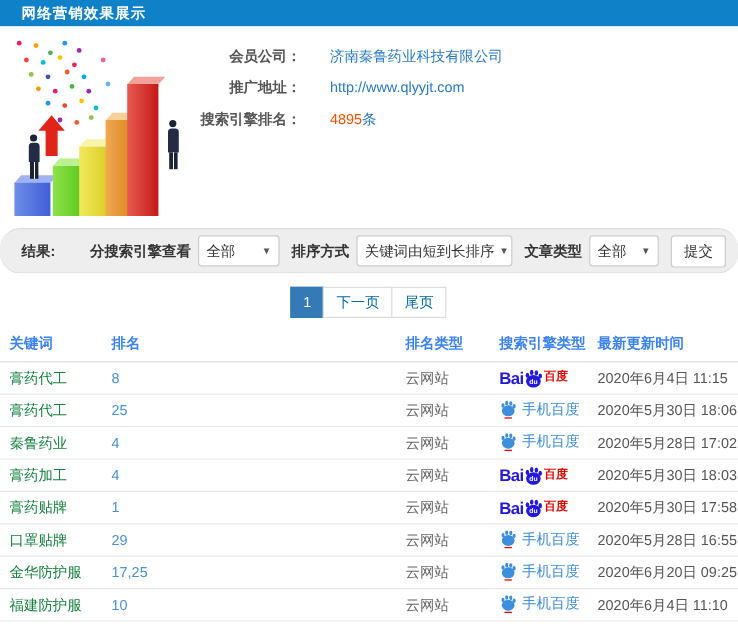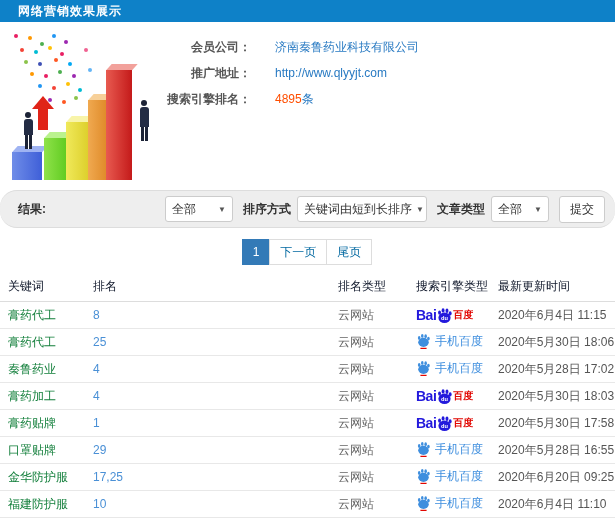--- a/index.html
+++ b/index.html
@@ -72,21 +72,21 @@
 
   
   .pagination { display:flex; justify-content:center; margin-top:11px; }
   .page-item { min-width:28px; height:26px; line-height:24px; border:1px solid #ddd; background:#fff;
     color:#0369a1; text-align:center; padding:0 10px; margin-left:-1px; cursor:pointer; white-space:nowrap; }
   .page-item.active { background:#337AB7; border-color:#337AB7; color:#fff; }
 
   
   table.results { width:100%; border-collapse:collapse; margin-top:8px; table-layout:fixed; }
   .col-kw{width:85px} .col-rank{width:245px} .col-rt{width:78px} .col-et{width:82px} .col-up{width:auto}
-  th { text-align:left; font-weight:normal; color:#0f172a; padding:5px 8px 6px; border-bottom:1px solid #ddd;
+  th { text-align:left; font-weight:bold; color:#3b82f6; padding:5px 8px 6px; border-bottom:1px solid #ddd;
     white-space:nowrap; font-size:12px; }
   td { padding:6px 8px; border-bottom:1px solid #e8e8e8; line-height:14px; white-space:nowrap;
     vertical-align:middle; height:27px; }
   td.cell-keyword { color:#15803d; }
   td.cell-rank a { color:#4A90D6; text-decoration:none; cursor:pointer; }
   td.cell-rank-type { color:#666; }
   td.cell-engine { padding-top:3px; padding-bottom:3px; }
   td.cell-updated { color:#555; }
   .bd-logo-pc { display:inline-flex; align-items:center; font-weight:bold; }
   .bd-bai { color:#2319DC; font-size:14px; letter-spacing:-0.5px; }
@@ -138,20 +138,21 @@
     <div class="info-row">
       <span class="info-label">搜索引擎排名：</span>
       <span class="info-value"><span class="num-red">4895</span><span class="unit-blue">条</span></span>
     </div>
   </div>
 </div>
 
 <div class="filter-bar">
   <span class="result-label">结果:</span>
   <span class="filter-spacer"></span>
+  <span class="filter-label">分搜索引擎查看</span>
   <div class="fake-select sel-engine">
     <span>全部</span>
       <span class="caret">▼</span>
   </div>
   <span class="filter-label">排序方式</span>
   <div class="fake-select sel-sort">
     <span>关键词由短到长排序</span>
       <span class="caret">▼</span>
   </div>
   <span class="filter-label">文章类型</span>

